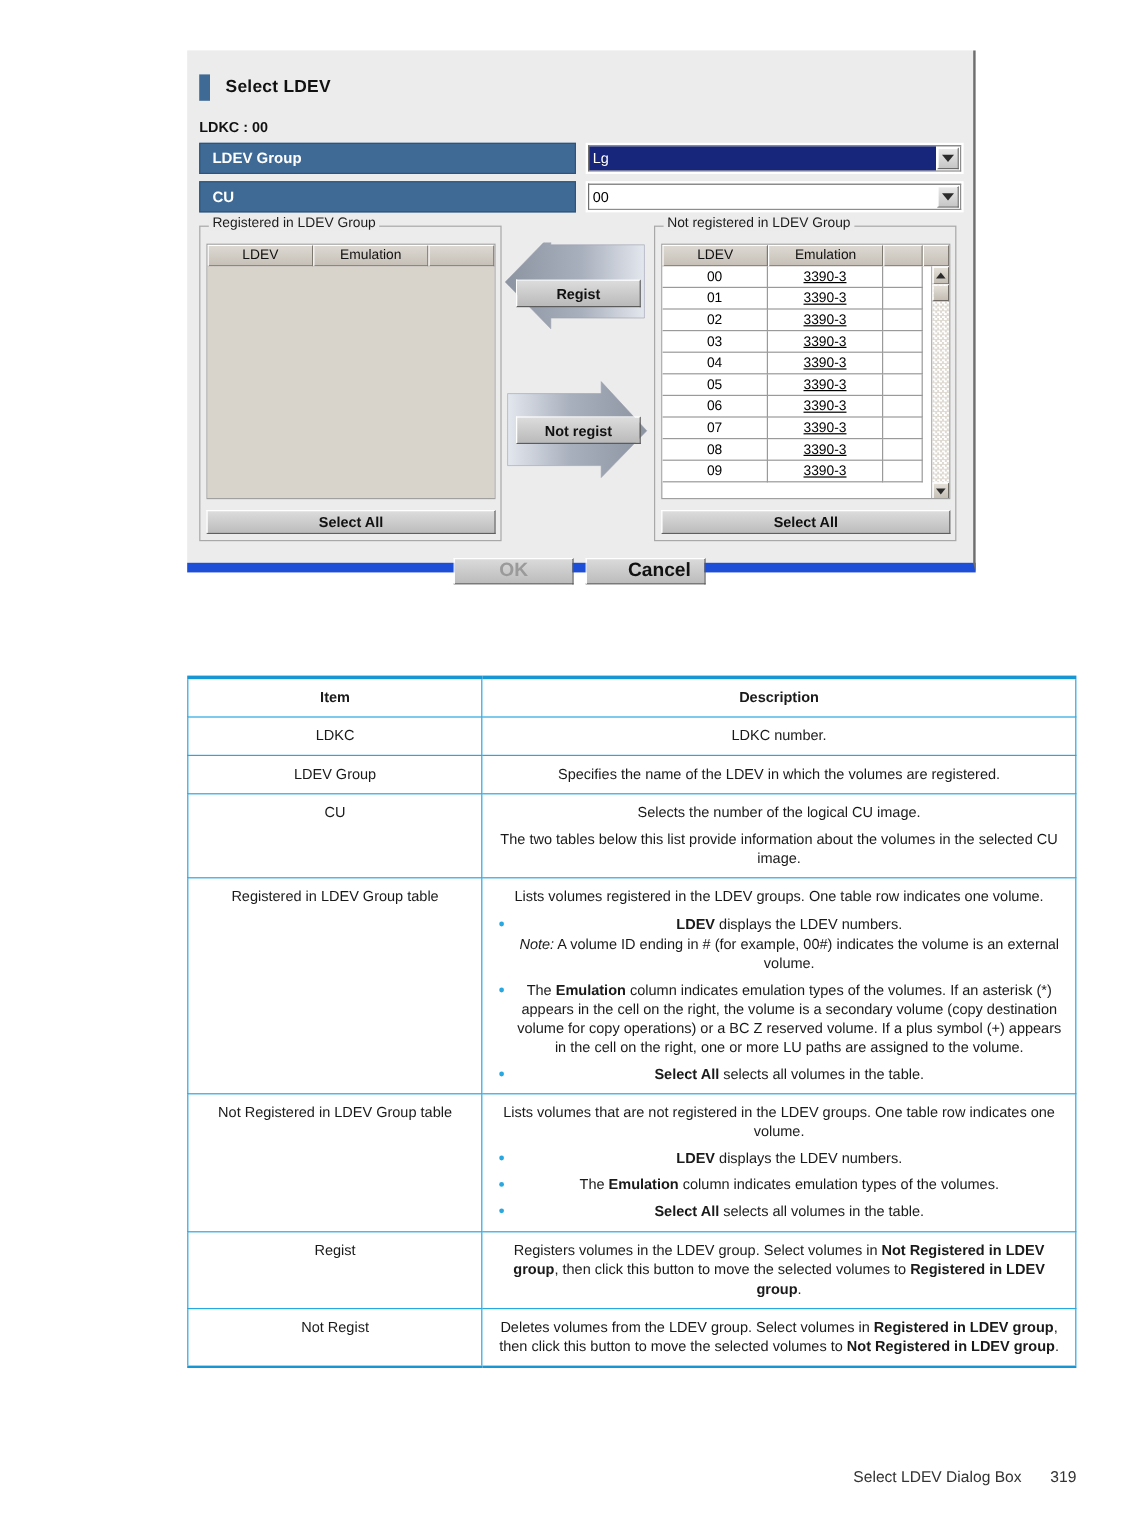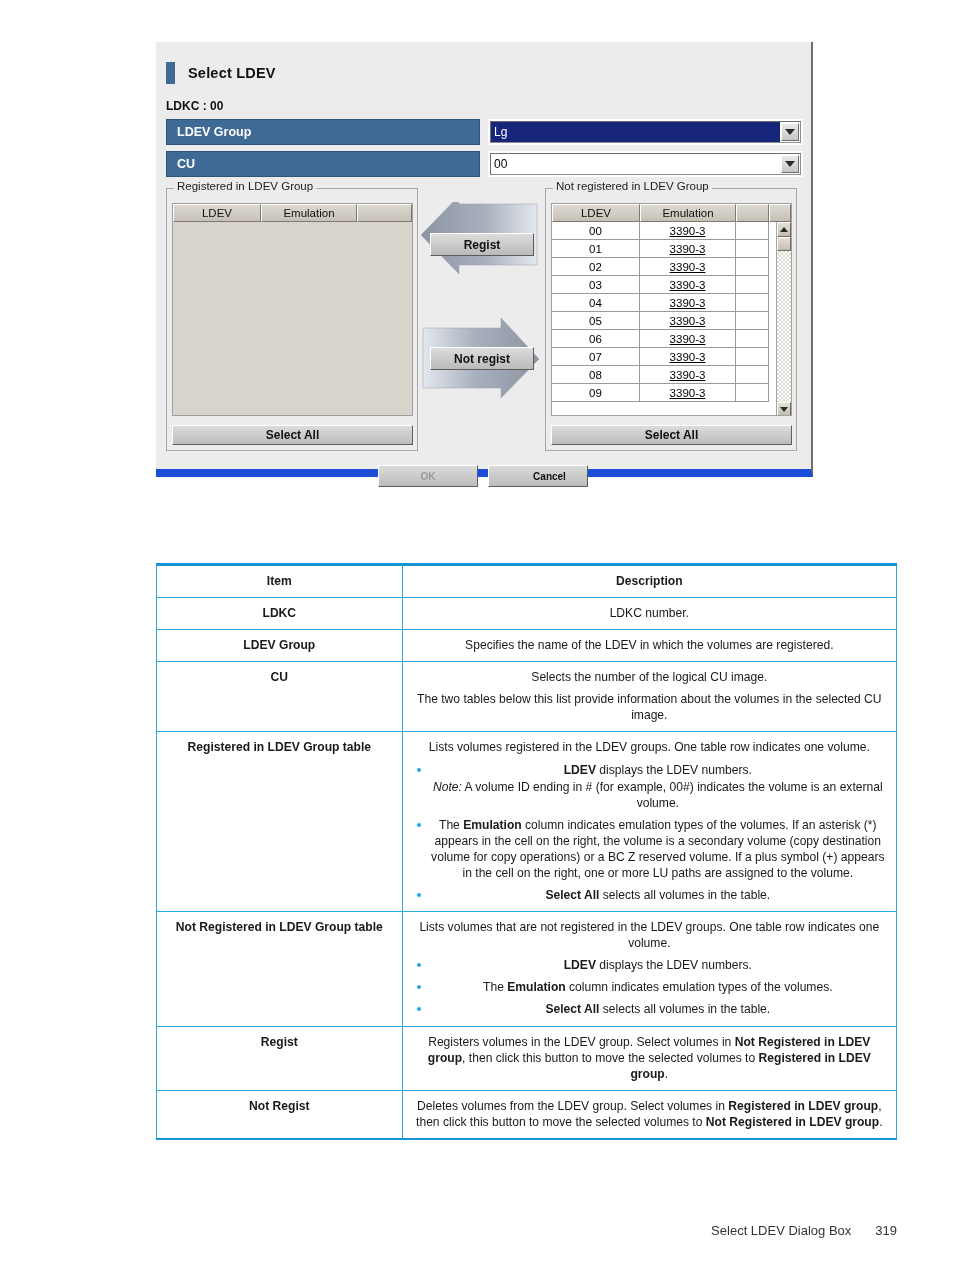--- a/index.html
+++ b/index.html
@@ -316,21 +316,21 @@
   
   .dlg-btn {
     position: absolute;
     width: 100px;
     height: 22px;
     background: linear-gradient(#dadada, #bcbcbc);
     border: 1px solid #ffffff;
     border-right-color: #5c5c5c;
     border-bottom-color: #5c5c5c;
     box-sizing: border-box;
-    font-size: 10px;
+    font-size: 16px;
     font-weight: bold;
     display: flex;
     align-items: center;
     justify-content: center;
   }
   .dlg-btn.ok     { left: 222px; top: 423px; color: #9a9a9a; }
   .dlg-btn.cancel { left: 332px; top: 423px; color: #111; padding-left: 23px; }
 
   
   .doctable {
@@ -350,21 +350,21 @@
     padding: 7px 9px 8px 9px;
     font-size: 12.1px;
     line-height: 1.33;
     color: #1a1a1a;
     text-align: center;
   }
   .doctable tr:first-child td { border-top: 3px solid #1796d3; }
   .doctable tr:last-child  td { border-bottom: 2px solid #1796d3; }
   .doctable td.c-item {
     width: 238px;
-    font-weight: bold;
+    font-weight: normal;
   }
   .doctable td.c-desc { width: 503px; }
   .doctable .hdr td { font-weight: bold; }
 
   .doc-p { margin: 0 0 0 0; }
   .doc-p + .doc-p { margin-top: 6px; }
   .doc-note { font-style: italic; }
 
   ul.doc-ul {
     margin: 6px 0 0 0;

